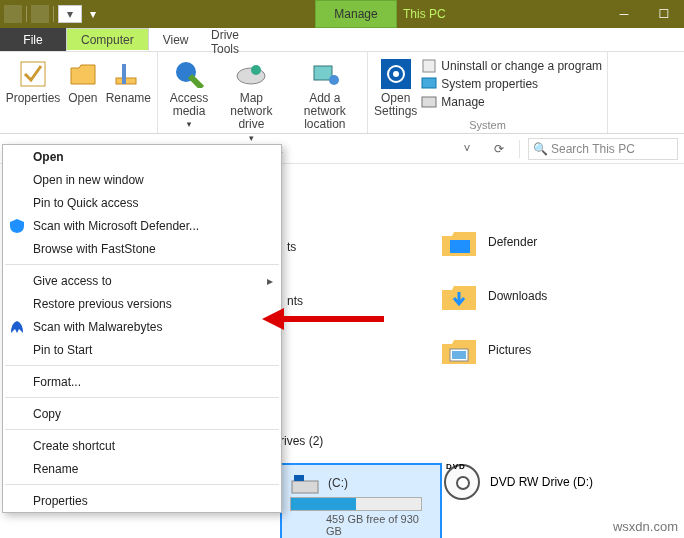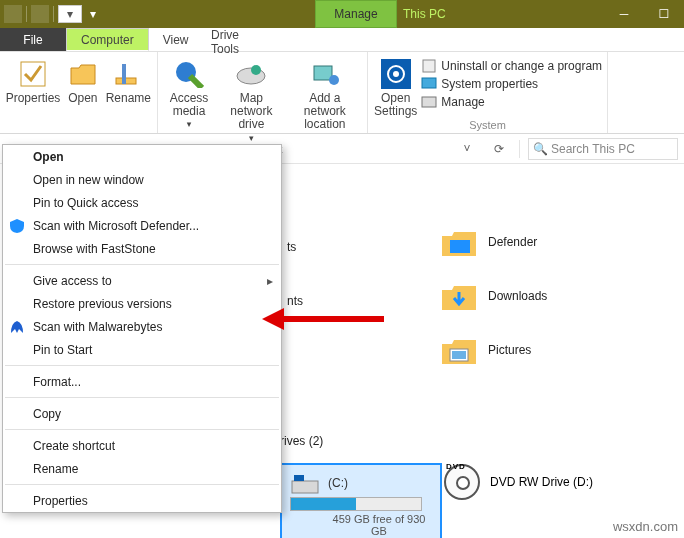--- a/index.html
+++ b/index.html
@@ -45,21 +45,21 @@
   .content { position:absolute; left:0; right:0; top:164px; bottom:0; }
   .folder-row { position:absolute; display:flex; align-items:center; gap:10px; }
   .folder-row .fic { width:38px; height:32px; display:flex; align-items:center; justify-content:center; }
   .folder-row .label { color:#222; }
 
   .section-header { position:absolute; left:280px; color:#222; }
   .drive { position:absolute; left:280px; top:299px; width:162px; border:2px solid #1e90ff; background:#d8ecff; padding:6px 8px; }
   .drive .drow { display:flex; align-items:center; gap:8px;}
   .drive .bar { width:132px; height:14px; border:1px solid #b0b0b0; background:#ececec; margin-top:2px; position:relative;}
   .drive .bar .fill { position:absolute; left:0; top:0; bottom:0; width:50%; background:#26a0da;}
-  .drive .meta { color:#555; font-size:11px; margin-left:36px; margin-top:2px;text-align:center;}
+  .drive .meta { color:#555; font-size:11px; margin-left:36px; margin-top:2px;}
   .dvd { position:absolute; left:444px; top:300px; display:flex; align-items:center; gap:10px; }
   .dvd .disc { width:36px; height:36px; border:2px solid #555; border-radius:50%; position:relative; background:#fafafa;}
   .dvd .disc::after { content:""; position:absolute; width:10px; height:10px; background:#fff; border:2px solid #555; border-radius:50%; top:10px; left:10px;}
   .dvd .dvdlbl { font-size:8px; font-weight:bold; letter-spacing:1px; }
 
   
   .ctx { position:absolute; left:2px; top:144px; width:280px; background:#fff; border:1px solid #b8b8b8; box-shadow:3px 3px 8px rgba(0,0,0,0.25); }
   .ctx .item { display:flex; align-items:center; height:23px; padding:0 10px 0 30px; position:relative; color:#222; }
   .ctx .item.bold { font-weight:bold; }
   .ctx .item .mic { position:absolute; left:6px; width:16px; height:16px; }

